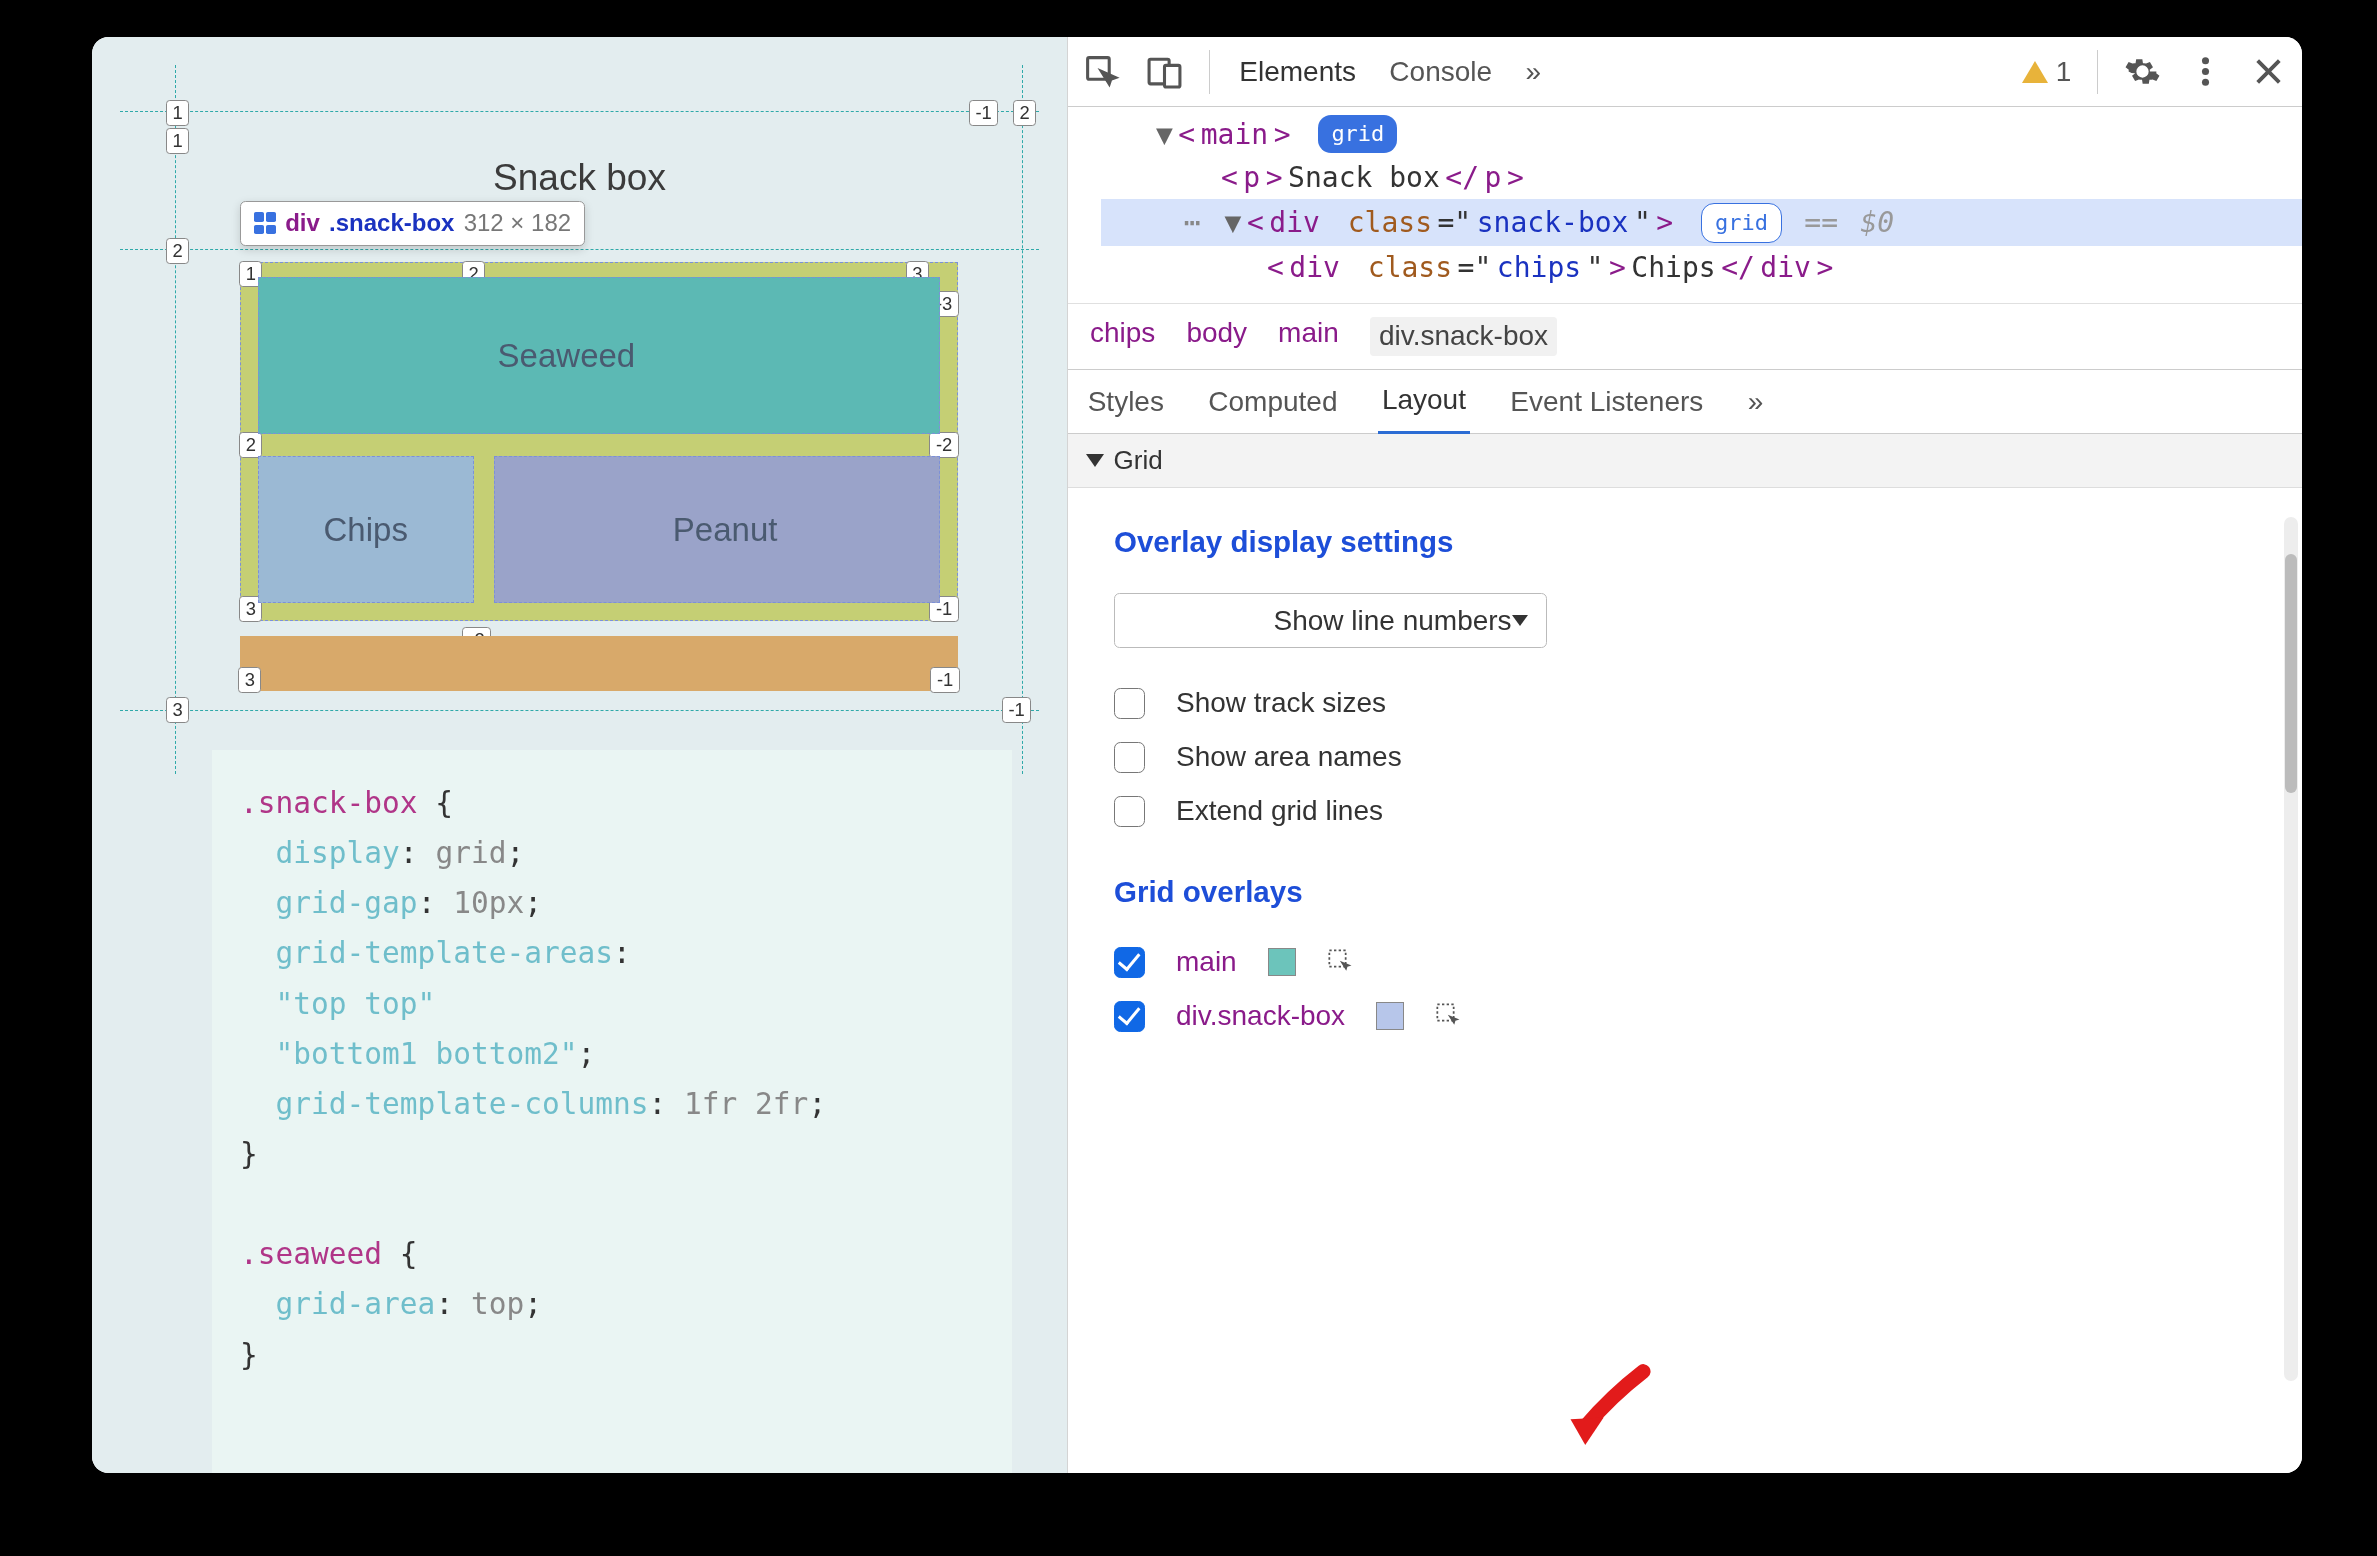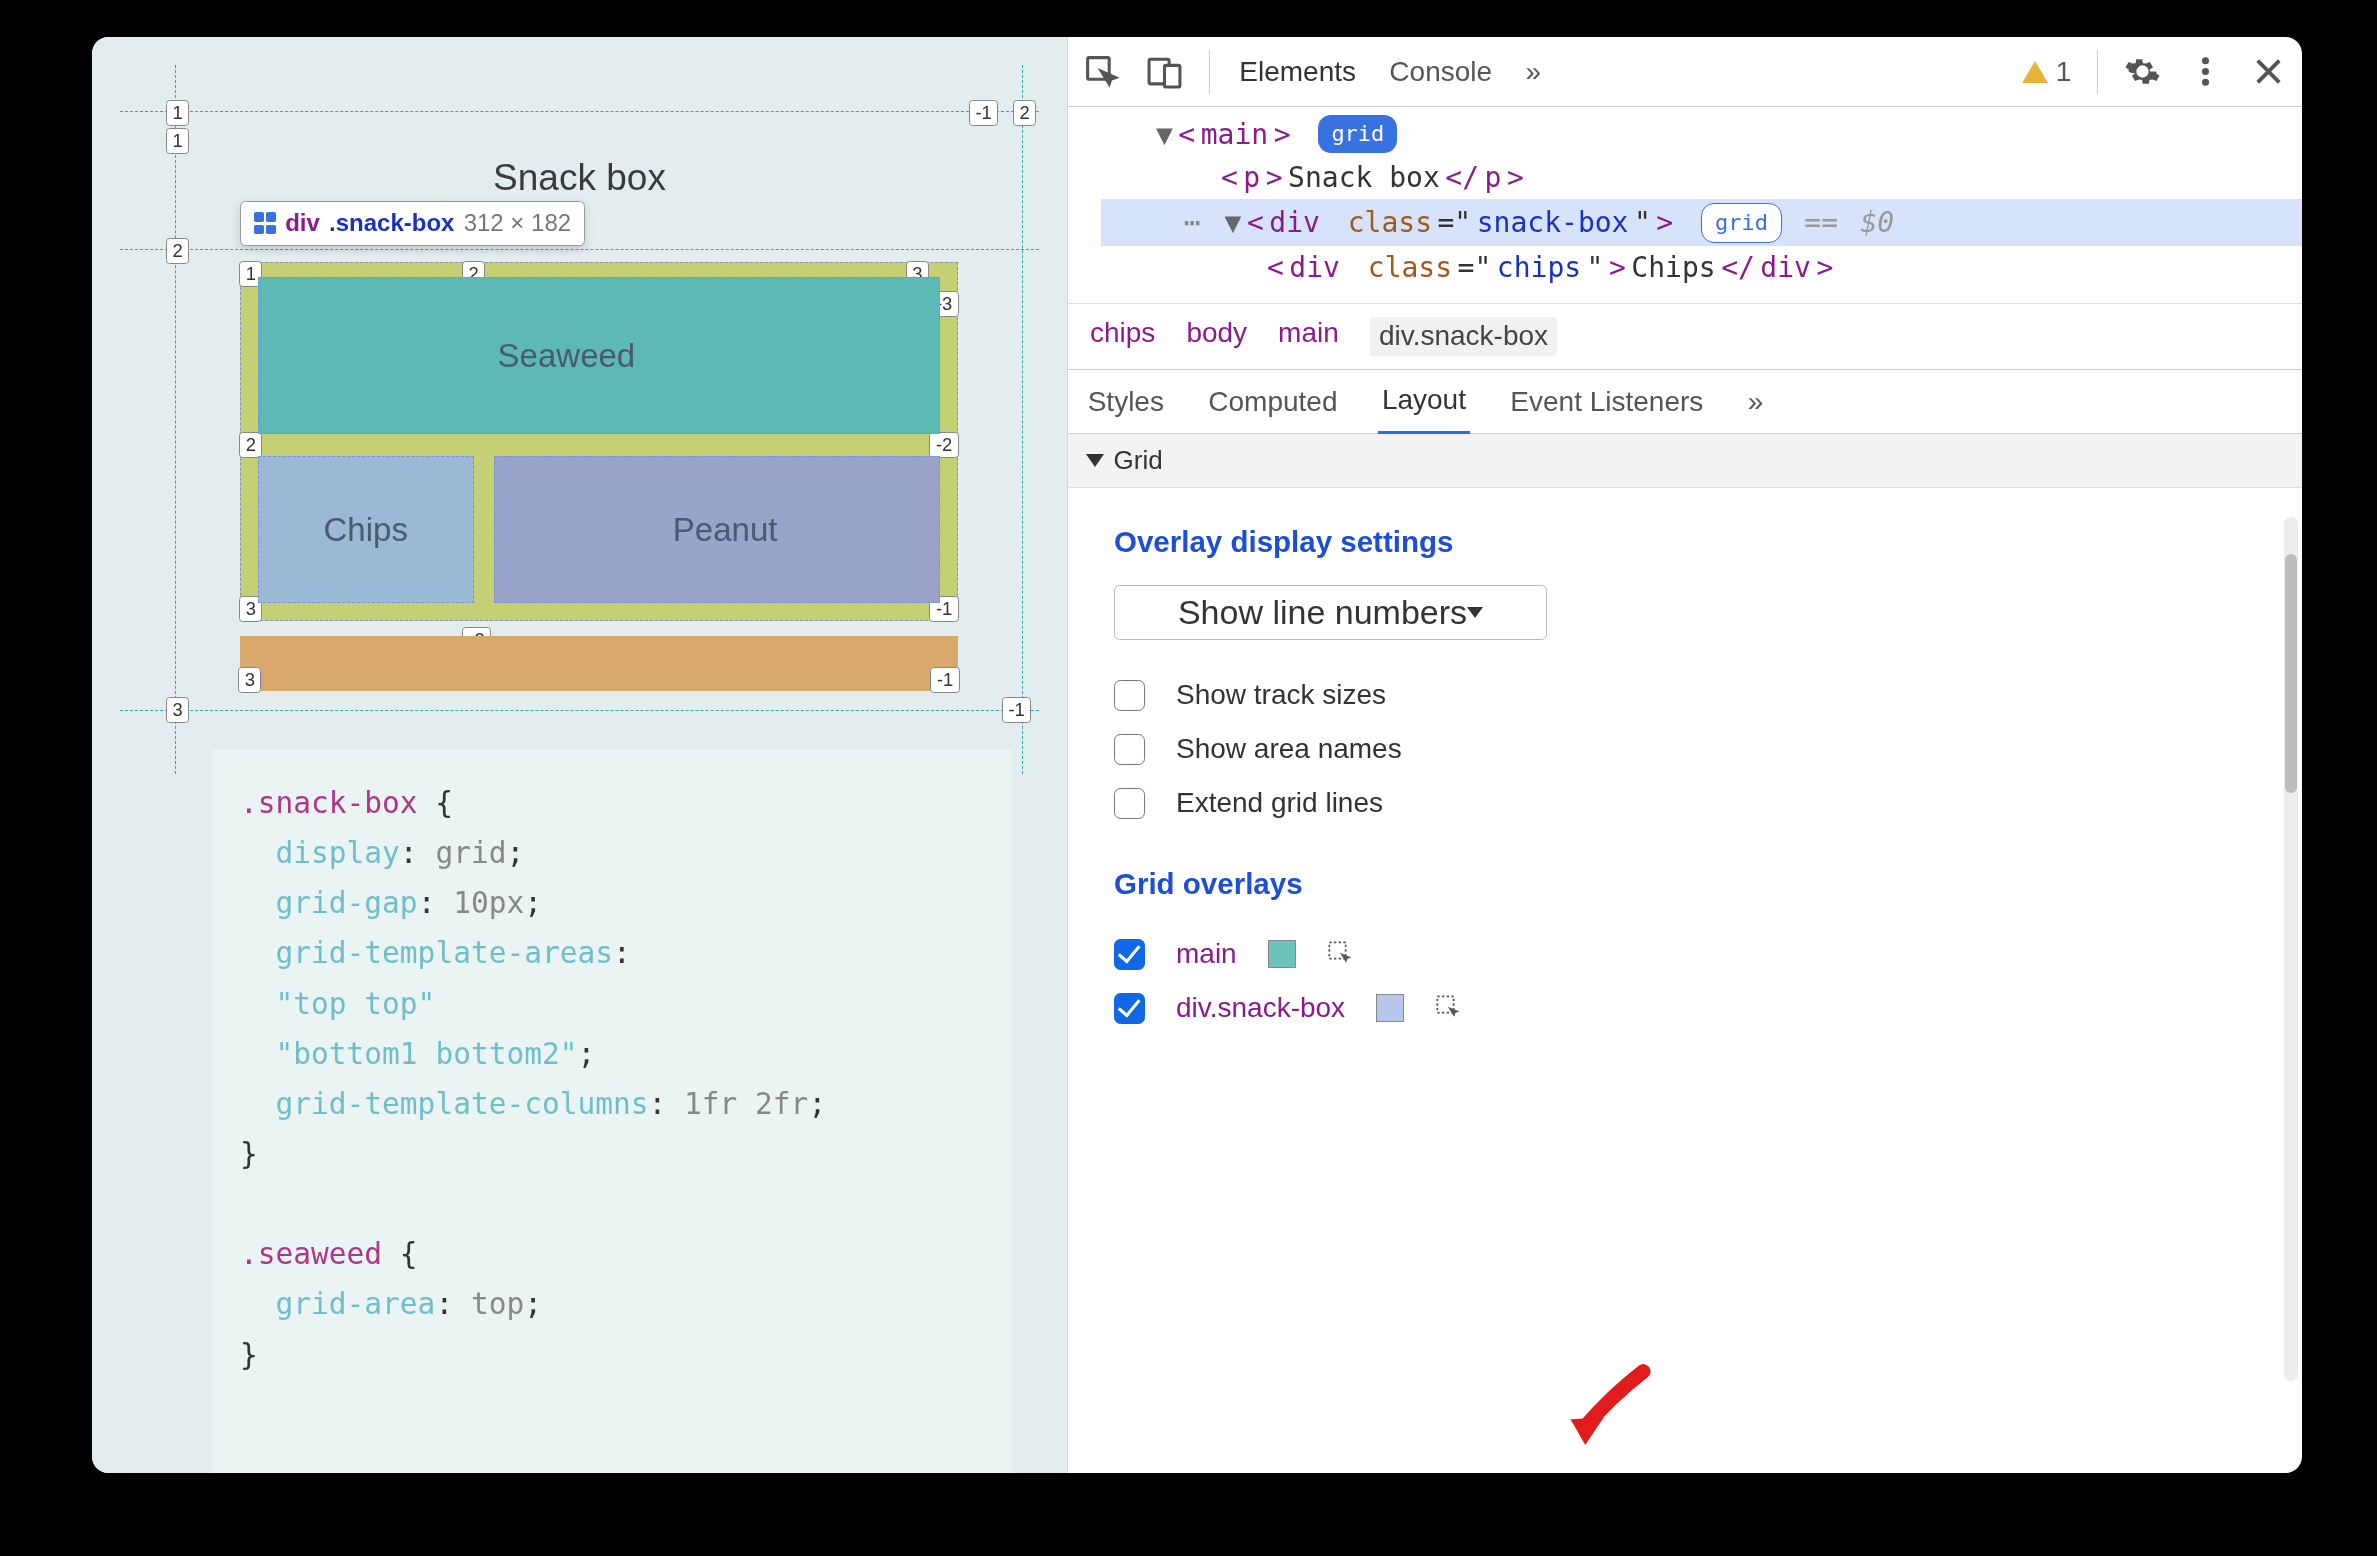--- a/index.html
+++ b/index.html
@@ -103,21 +103,20 @@
   .code-block .prop{color:#6fbecb;}
   .code-block .val{color:#888;}
   .code-block .str{color:#6fbecb;}
 
   
   .devtools {
     flex:1;
     display:flex;
     flex-direction:column;
     background:#fff;
-    border-radius:27px;
   }
   .dt-toolbar {
     height:70px;
     border-bottom:0.9px solid #ccc;
     display:flex;
     align-items:center;
     padding:0 14.7px;
     gap:26px;
     font-size:28px;
     color:#555;
@@ -174,25 +173,25 @@
 
   .layout-body{flex:1;overflow:auto;position:relative;padding-bottom:28px;}
   .section-hdr{
     background:#f3f3f3;border-bottom:0.9px solid #ddd;
     padding:11px 18.4px;font-size:26px;color:#333;
     display:flex;align-items:center;gap:9.2px;
   }
   .section-hdr .tri{display:inline-block;width:0;height:0;border-left:9.2px solid transparent;border-right:9.2px solid transparent;border-top:13px solid #333;}
   .group-title{font-size:29.5px;color:#1d4ed8;font-weight:600;padding:37px 46px 26px;}
   .select{
-    margin:0 46px 28px;
+    margin:8px 46px 28px;
     width:433px;height:55px;
     border:0.9px solid #bbb;border-radius:5.5px;
-    display:flex;align-items:center;justify-content:center;
-    padding:0 18.4px;font-size:34px;color:#333;cursor:pointer;
+    display:flex;align-items:center;justify-content:flex-end;
+    padding:0 18.4px;font-size:28px;color:#333;cursor:pointer;
   }
   .select .caret-d{width:0;height:0;border-left:8.3px solid transparent;border-right:8.3px solid transparent;border-top:11px solid #333;}
   .chk-row{display:flex;align-items:center;gap:31px;padding:11px 46px;font-size:28px;color:#333;}
   .chk{width:31px;height:31px;border:1.8px solid #777;border-radius:6.4px;background:#fff;cursor:pointer;position:relative;}
   .chk.checked{background:#1068e6;border-color:#1068e6;}
   .chk.checked::after{content:"";position:absolute;left:8.3px;top:1.8px;width:9.2px;height:18.4px;border:solid #fff;border-width:0 3.7px 3.7px 0;transform:rotate(40deg);}
   .swatch{width:28px;height:28px;border:0.9px solid #888;}
   .reveal-icon{width:28px;height:28px;position:relative;cursor:pointer;}
   .reveal-icon svg{width:100%;height:100%;}
   .overlay-name{color:#8a1b8a;font-size:28px;}

